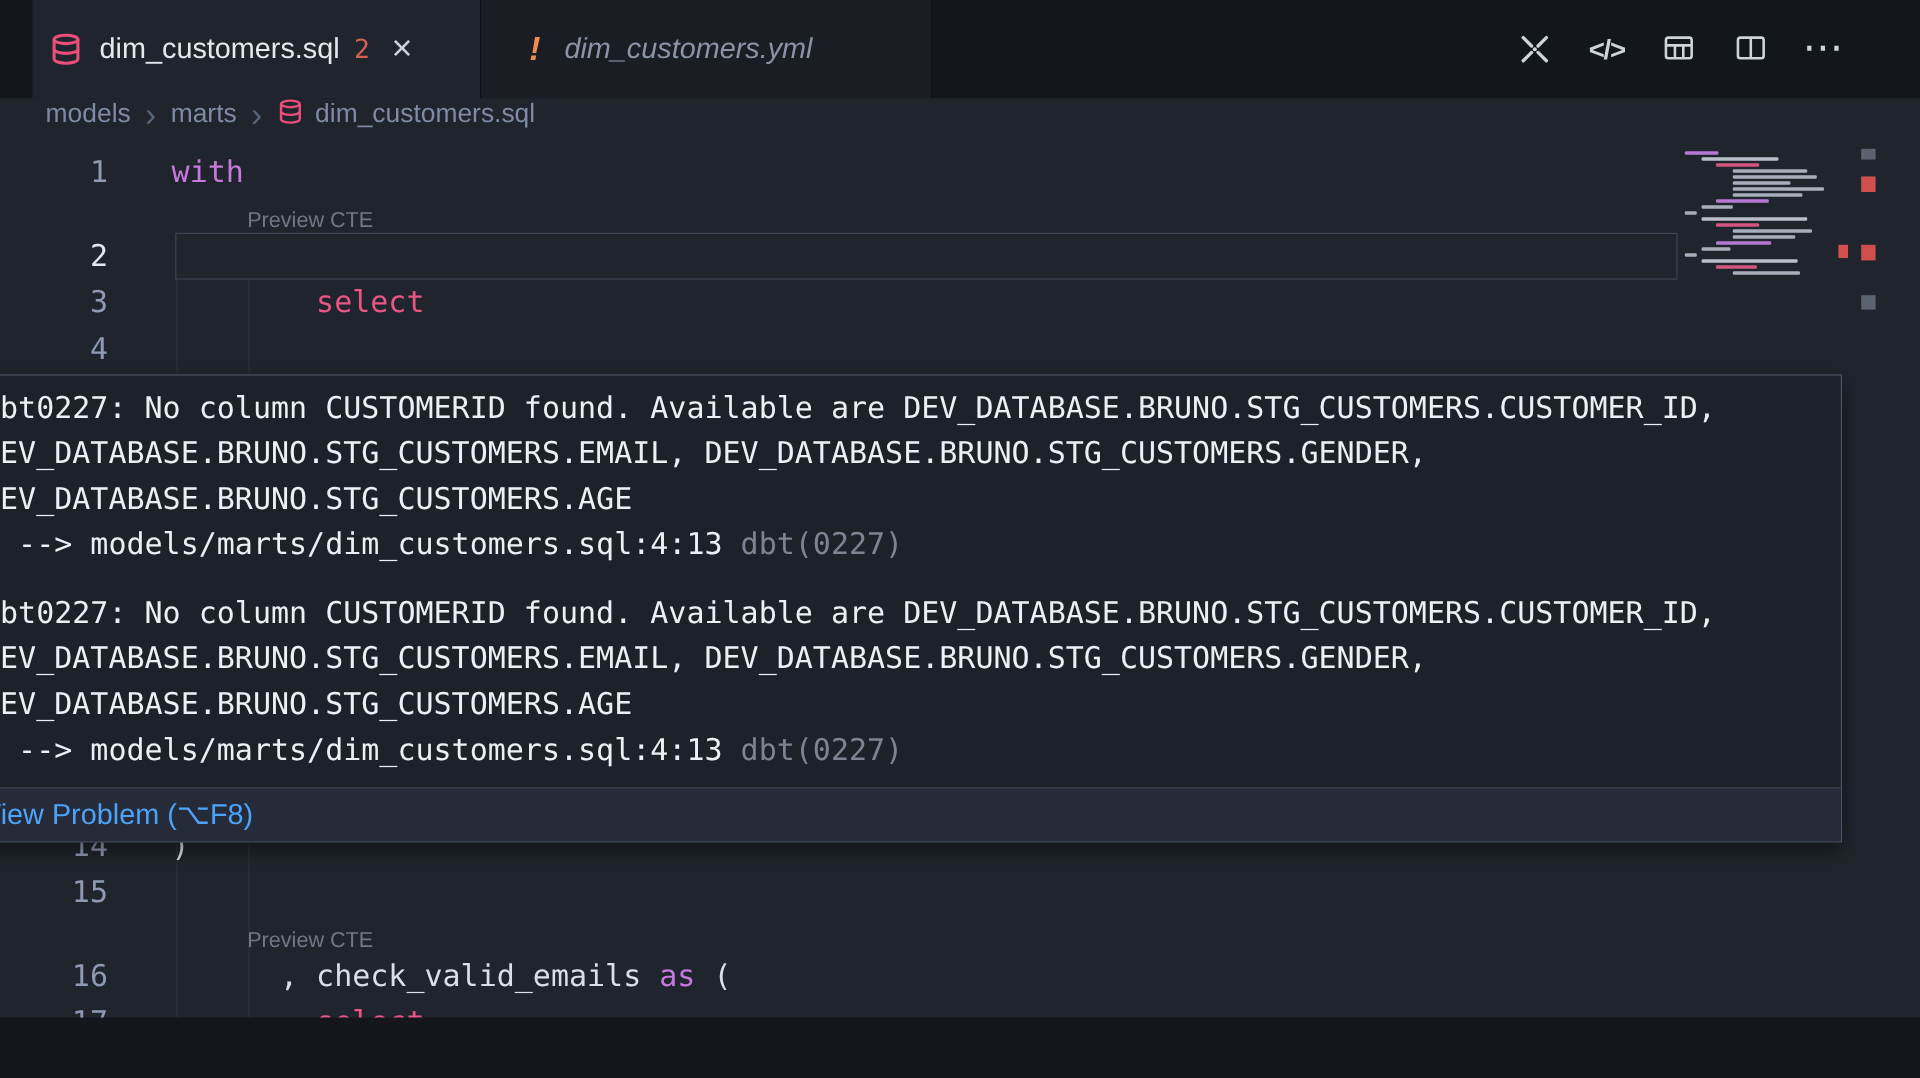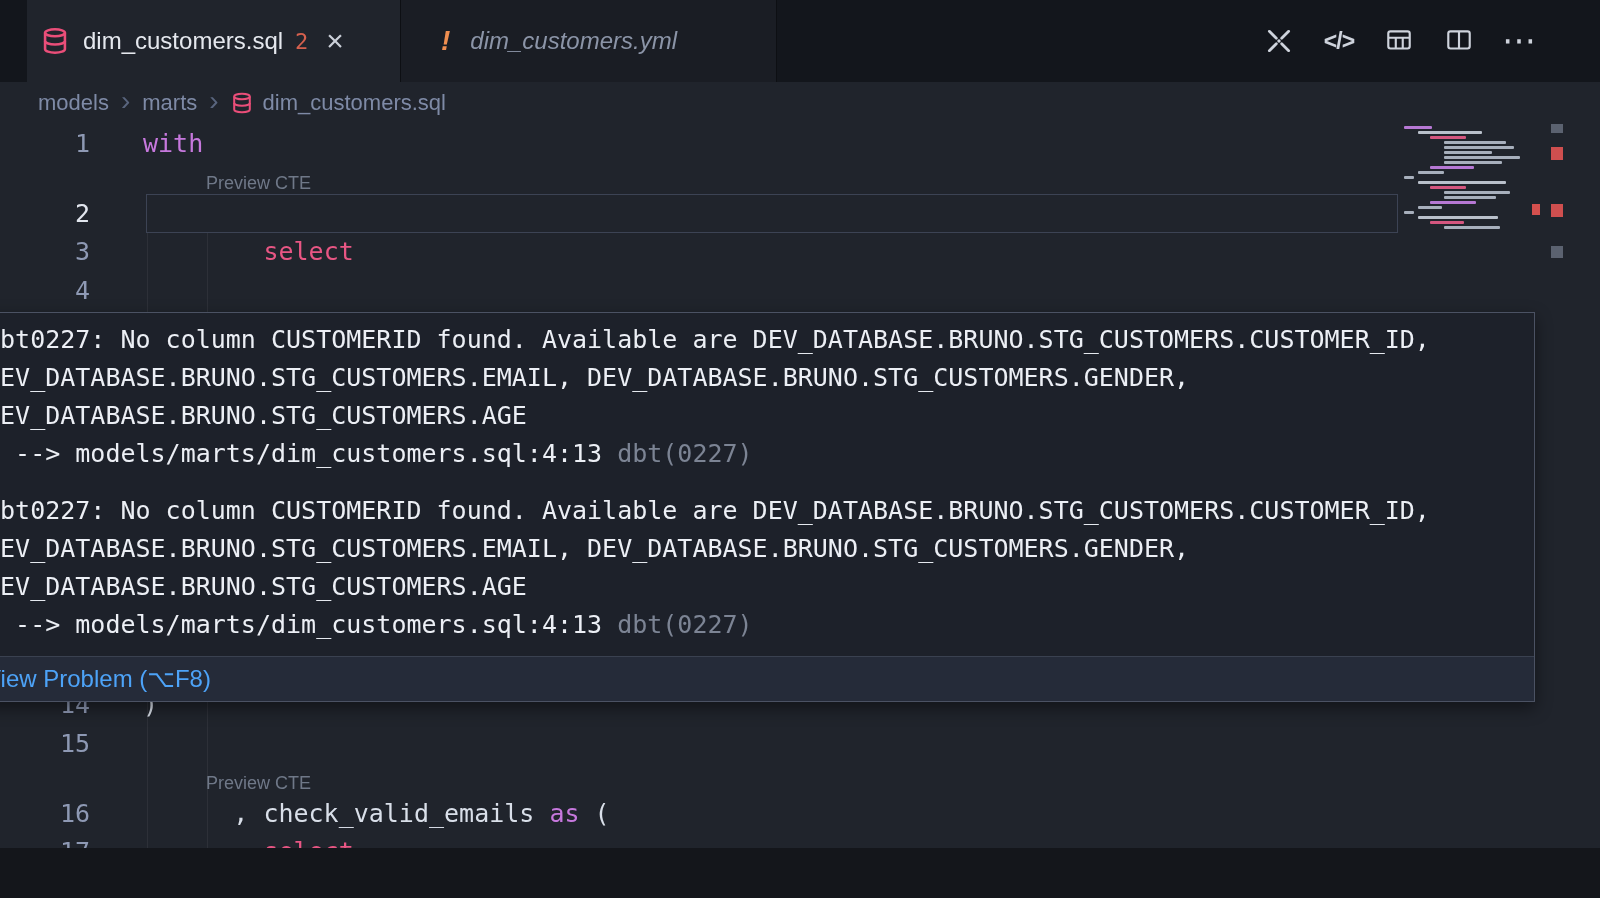--- a/index.html
+++ b/index.html
@@ -21,21 +21,21 @@
   .tab-close { color: #ccd1da; font-size: 30px; margin-left: 18px; line-height: 1; cursor: pointer; }
   .warn-icon { color: var(--warning, #ef8e50); font-size: 28px; font-weight: bold; font-style: italic; }
   .db-icon svg { display: block; }
 
   .tabbar-actions { position: absolute; right: 65px; top: 0; height: 82px; display: flex; align-items: center; gap: 28px; color: #ced3dc; }
   .tabbar-actions .action { display: flex; align-items: center; justify-content: center; width: 32px; height: 32px; cursor: pointer; }
   .code-glyph { font-size: 23px; font-weight: 700; letter-spacing: -1px; white-space: nowrap; }
   .more-glyph { font-size: 34px; line-height: 0.4; }
 
   
-  .breadcrumb { position: absolute; top: 82px; left: 0; width: 1600px; height: 42px; background: #20242c; display: flex; align-items: center; padding-left: 38px; color: #7e8aa6; font-size: 22px; }
+  .breadcrumb { position: absolute; top: 82px; left: 0; width: 1600px; height: 42px; background: #20242c; display: flex; padding-left: 38px; color: #7e8aa6; font-size: 22px; }
   .bc-item { cursor: pointer; }
   .bc-sep { color: #59657e; font-size: 28px; margin: 0 12px; line-height: 1; padding-bottom: 4px; }
   .bc-dbicon { margin-right: 10px; display: flex; }
 
   
   .editor { position: absolute; top: 124px; left: 0; width: 1600px; bottom: 0; font-family: "DejaVu Sans Mono", monospace; font-size: 25px; color: #d9dfe9; }
   .guide { position: absolute; width: 1px; background: rgba(255,255,255,0.06); top: 109px; height: 640px; z-index: 0; }
   .g1 { left: 147px; } .g2 { left: 207px; }
   .code-row { position: relative; height: 38.8px; display: flex; align-items: center; }
   .gutter { display: inline-block; width: 90px; flex: 0 0 90px; text-align: right; color: #8e99b4; }

